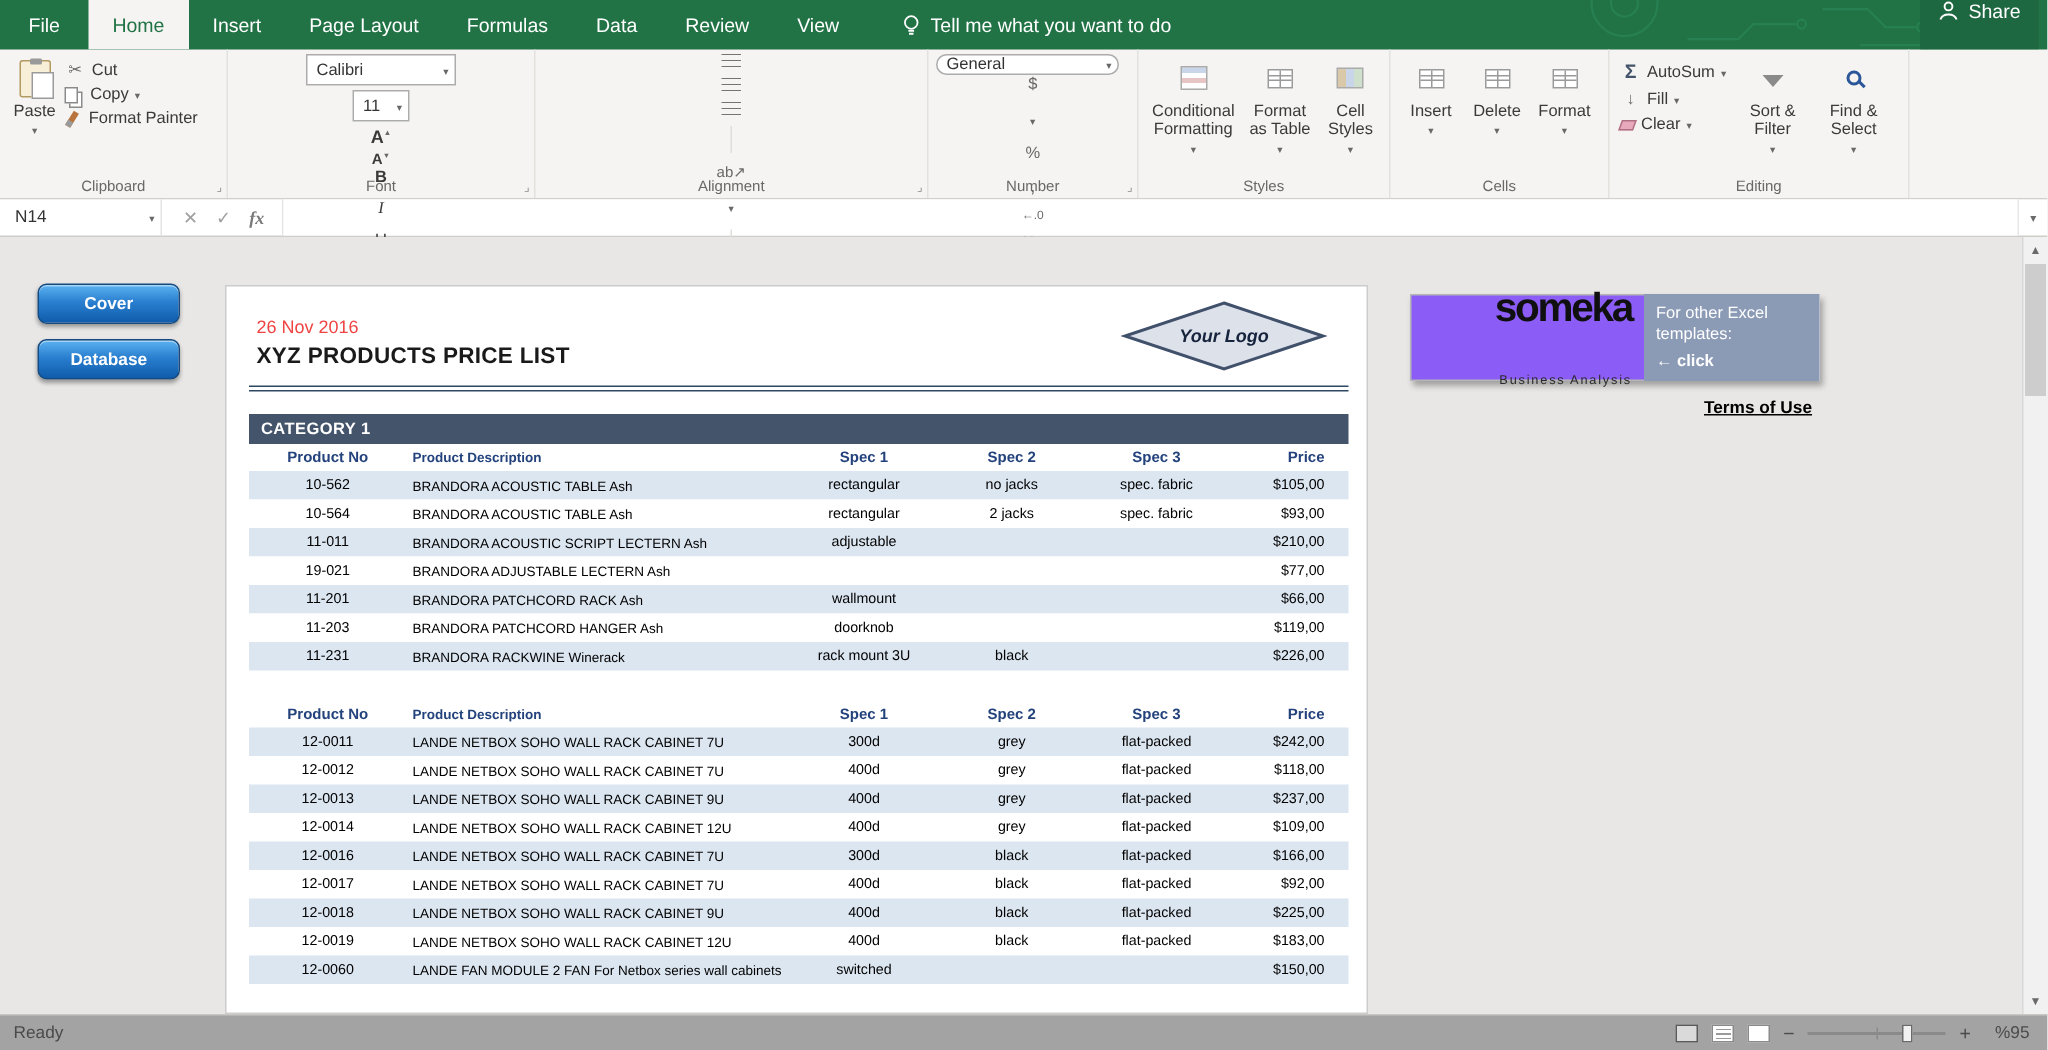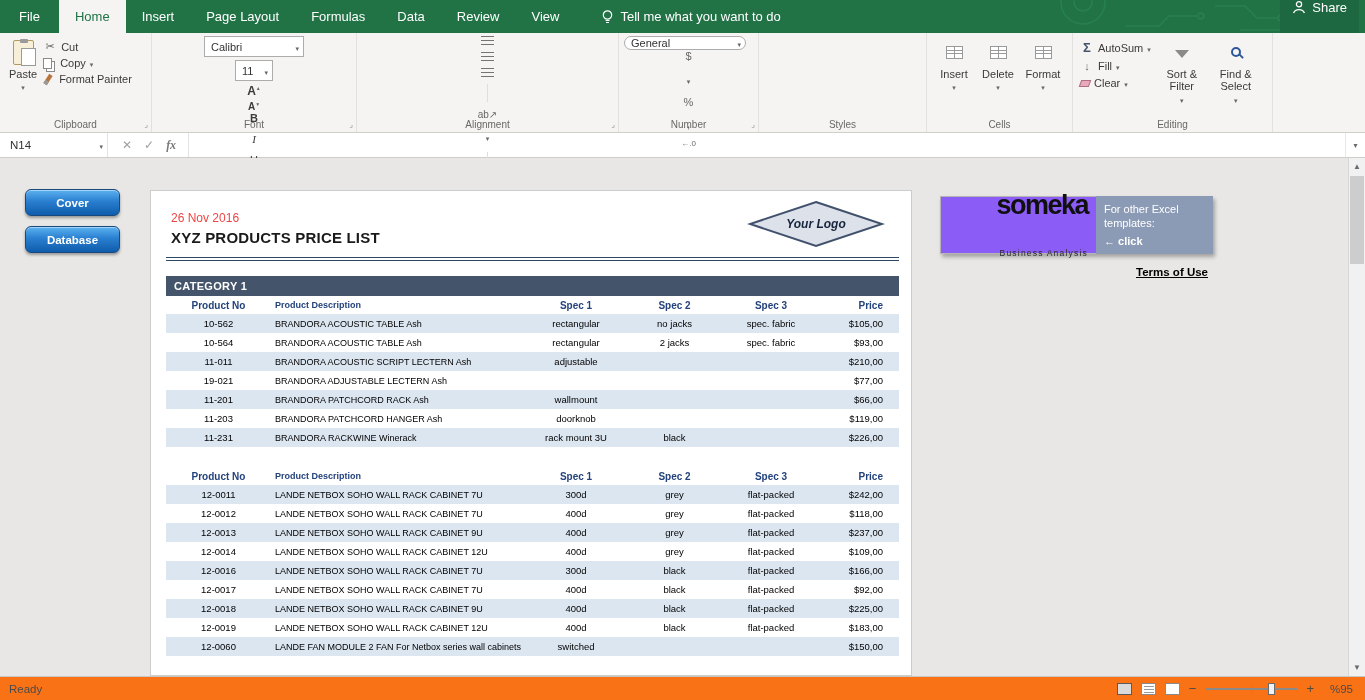--- a/index.html
+++ b/index.html
@@ -103,21 +103,21 @@
   .someka-tag{font-size:8.5px;color:#2a2a2a;letter-spacing:1.2px;margin-top:1px;}
   .someka-right{flex:1;background:#8b9ab5;color:#fff;font-size:11px;padding:6px 8px;line-height:1.3;}
   .someka-link{font-weight:bold;margin-top:3px;}
   .terms{position:absolute;left:1136px;top:108px;font-size:11.5px;font-weight:600;color:#000;text-decoration:underline;}
   .vscroll{position:absolute;top:0;right:0;bottom:0;width:17px;background:#f1f1f1;border-left:1px solid #d8d8d8;}
   .vscroll .arr{position:absolute;left:0;right:0;text-align:center;font-size:8px;color:#6a6a6a;}
   .arr.up{top:4px;} .arr.down{bottom:4px;}
   .vthumb{position:absolute;left:1px;top:18px;width:14px;height:88px;background:#cdcdcd;}
 
   
-  .status{position:absolute;left:0;right:0;bottom:0;height:24px;background:#f97316;border-top:1px solid #c9c7c4;display:flex;align-items:center;font-size:11.5px;color:#4a4a4a;}
+  .status{position:absolute;left:0;right:0;bottom:0;height:24px;background:#a3a3a3;border-top:1px solid #c9c7c4;display:flex;align-items:center;font-size:11.5px;color:#4a4a4a;}
   .status .ready{margin-left:9px;}
   .s-right{margin-left:auto;display:flex;align-items:center;gap:9px;margin-right:12px;}
   .vico{width:15px;height:12px;border:1px solid #8a8a8a;background:#fff;}
   .vico.sel{background:#dadada;border-color:#5a5a5a;}
   .vico.lines{background:#fff repeating-linear-gradient(to bottom,#9a9a9a 0 1px,transparent 1px 3px) 2px 2px/10px 8px no-repeat;}
   .zoomtrack{width:92px;height:2px;background:#8a8a8a;position:relative;}
   .zoomtrack .notch{position:absolute;left:50%;top:-3px;width:1px;height:8px;background:#8a8a8a;}
   .zoomthumb{position:absolute;left:68%;top:-5px;width:7px;height:12px;background:#f1f1f1;border:1px solid #6a6a6a;}
   .zoomlabel{min-width:30px;text-align:right;}
   .zbtn{font-size:13px;color:#4a4a4a;}
@@ -279,20 +279,43 @@
           <span style="font-size:13px;color:#6a6866;">,</span>
           <span style="font-size:8px;color:#6a6866;">←.0</span>
           <span style="font-size:8px;color:#6a6866;">.00→</span>
         </div>
       </div>
       <div class="rg-label">Number</div>
       <div class="launcher">⌟</div>
     </div>
 
     <div class="rgroup" style="width:168px;">
+      <div class="rg-body">
+        <div class="bigbtn two-line">
+          <div class="bicon">
+              <div class="cf-ico"></div>
+            </div>
+          <span>Conditional Formatting</span>
+            <span class="ddb"></span>
+        </div>
+        <div class="bigbtn two-line" style="width:56px;">
+          <div class="bicon">
+              <div class="grid-ico"></div>
+            </div>
+          <span>Format as Table</span>
+            <span class="ddb"></span>
+        </div>
+        <div class="bigbtn" style="width:44px;">
+          <div class="bicon">
+              <div class="cs-ico"></div>
+            </div>
+          <span>Cell Styles</span>
+            <span class="ddb"></span>
+        </div>
+      </div>
       <div class="rg-label">Styles</div>
     </div>
 
     <div class="rgroup" style="width:146px;">
       <div class="rg-body">
         <div class="bigbtn" style="width:44px;">
           <div class="bicon">
               <div class="grid-ico"></div>
             </div>
           <span>Insert</span>

